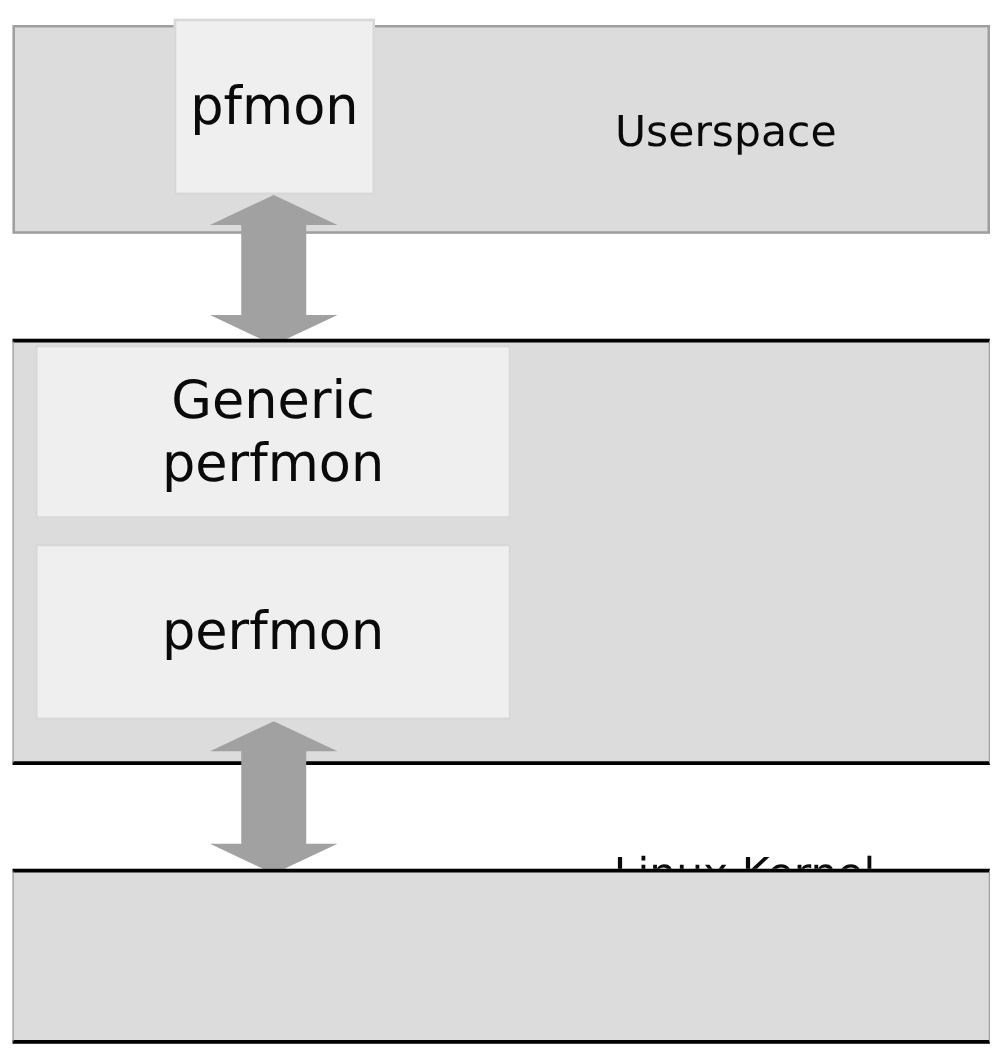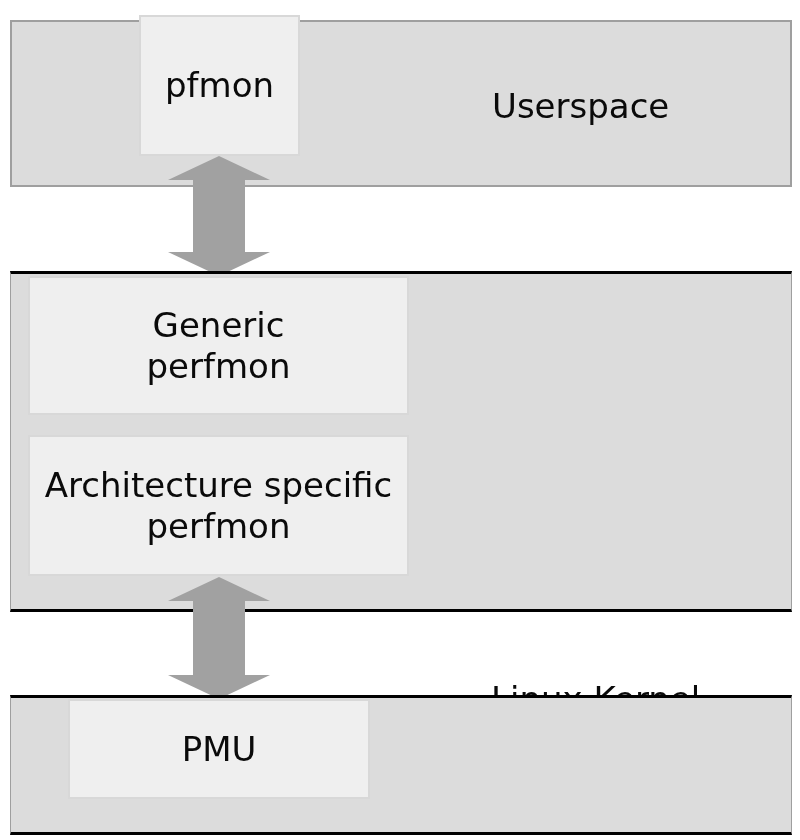--- a/index.html
+++ b/index.html
@@ -42,21 +42,21 @@
   }
   .inner-box {
     position: absolute;
     background: var(--box-fill, #efefef);
     border: 2px solid var(--box-border, #d8d8d8);
     box-sizing: border-box;
     display: flex;
     flex-direction: column;
     align-items: center;
     justify-content: center;
-    font-size: 34px;
+    font-size: 42px;
     line-height: 1.2;
     text-align: center;
     overflow: visible;
   }
   .inner-box .box-line {
     white-space: nowrap;
   }
   .box-pfmon   { left: 139px; top: 15px;  width: 161px; height: 141px; }
   .box-generic { left: 28px;  top: 276px; width: 381px; height: 139px; }
   .box-arch    { left: 28px;  top: 435px; width: 381px; height: 141px; }
@@ -99,30 +99,26 @@
   </div>
 
   <div class="band band-kernel">
     <span class="layer-label label-kernel">Linux Kernel</span>
   </div>
   <div class="inner-box box-generic">
     <span class="box-line">Generic</span>
     <span class="box-line">perfmon</span>
   </div>
   <div class="inner-box box-arch">
-    <span class="box-line">Architecture specific</span>
     <span class="box-line">perfmon</span>
   </div>
 
   <div class="arrow arrow-2">
     <svg viewBox="0 0 102 122" preserveAspectRatio="none" aria-hidden="true">
       <polygon points="51,0 102,24 77,24 77,98 102,98 51,122 0,98 25,98 25,24 0,24"></polygon>
     </svg>
   </div>
 
   <div class="band band-hardware">
     
   </div>
-  <div class="inner-box box-pmu">
-    <span class="box-line">PMU</span>
-  </div>
 
 </div>
 
 </body></html>

